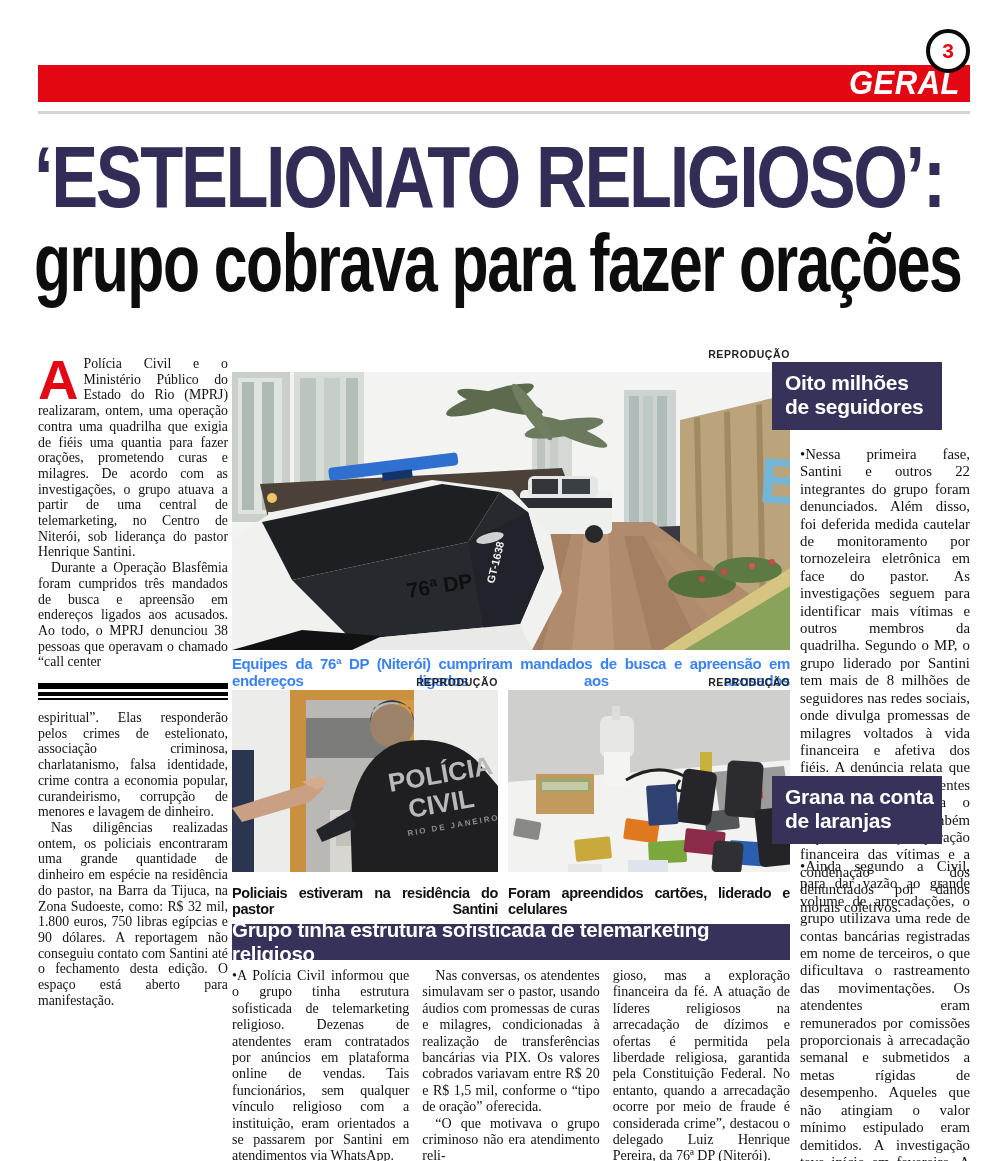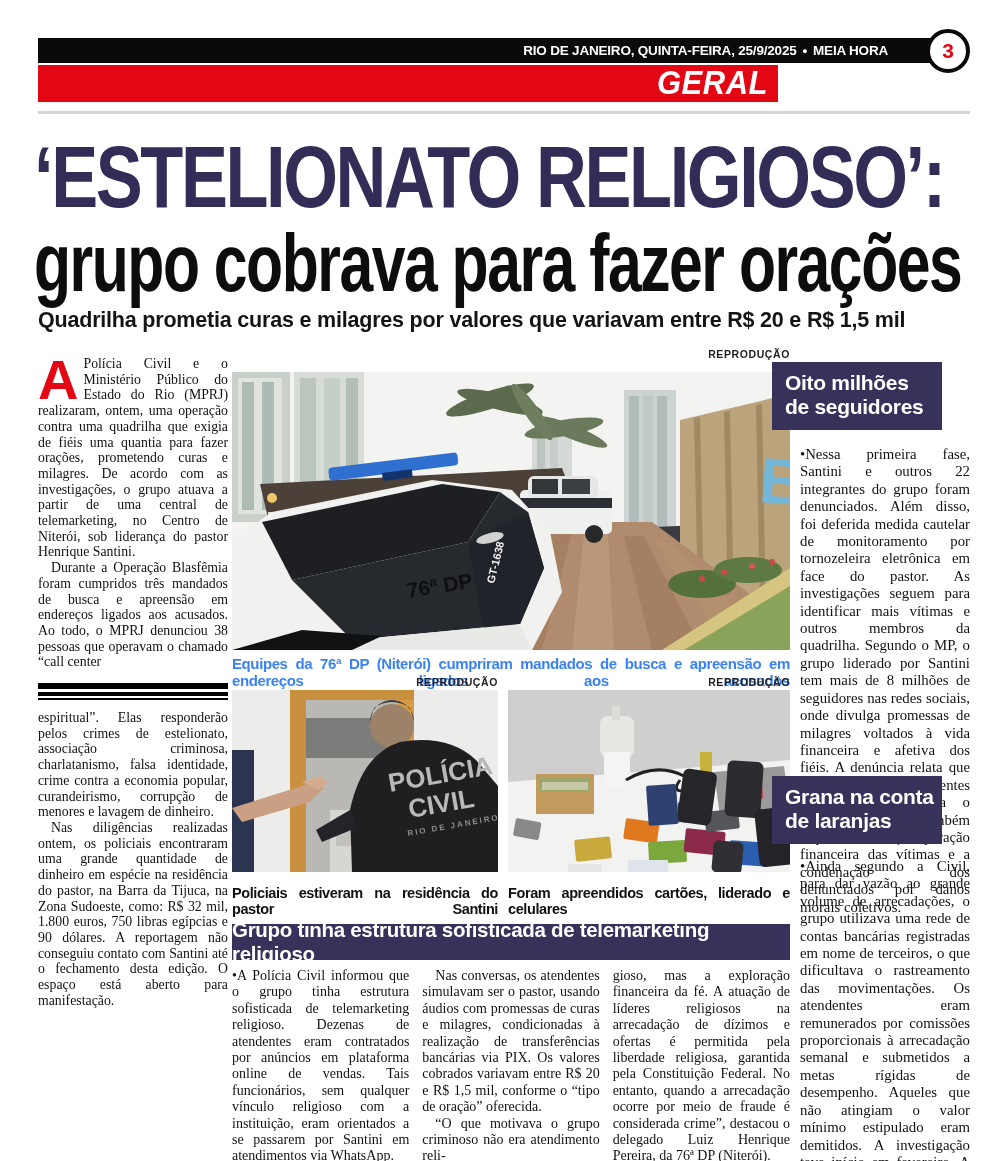--- a/index.html
+++ b/index.html
@@ -8,21 +8,21 @@
 
   
   .topbar{position:absolute;left:38px;top:38px;width:894px;height:25px;background:#0a0a0a;
           display:flex;align-items:center;justify-content:flex-end;padding-right:44px;box-sizing:border-box;
           font-family:"Liberation Sans",sans-serif;color:#fff;font-size:13.5px;font-weight:700;letter-spacing:-0.2px;white-space:nowrap;}
   .topbar .brand{font-weight:800;margin-left:6px;}
   .topbar .sep{margin-left:6px;}
   .pagenum{position:absolute;left:926px;top:29px;width:36px;height:36px;border-radius:50%;
            background:#fff;border:4px solid #0a0a0a;display:flex;align-items:center;justify-content:center;
            font-family:"Liberation Sans",sans-serif;font-weight:800;font-size:21px;color:#e30613;z-index:3;}
-  .redbar{position:absolute;left:38px;top:65px;width:740px;height:37px;background:#e30613;
+  .redbar{position:absolute;left:38px;top:65px;width:932px;height:37px;background:#e30613;
           display:flex;align-items:center;justify-content:flex-end;padding-right:10px;box-sizing:border-box;}
   .redbar .section{font-family:"Liberation Sans",sans-serif;font-style:italic;font-weight:900;
           color:#fff;font-size:31px;letter-spacing:0.5px;transform:scaleY(1.05);}
   .hairline{position:absolute;left:38px;top:111px;width:932px;height:3px;background:#d4d4d4;}
 
   
   .hl1{position:absolute;left:34px;top:126px;width:940px;white-space:nowrap;
        font-family:"Liberation Sans",sans-serif;font-weight:800;color:#322d56;font-size:88px;letter-spacing:-3px;text-decoration:underline;}
   .hl1 .fit{display:inline-block;transform:scaleX(0.80);transform-origin:0 50%;}
   .hl2{position:absolute;left:34px;top:216px;width:940px;white-space:nowrap;
@@ -80,36 +80,30 @@
         padding:9px 8px 11px 13px;letter-spacing:-0.3px;}
   .sbody{position:absolute;left:800px;width:170px;font-size:14.8px;line-height:17.4px;
          text-align:justify;hyphens:auto;}
   .sbody p{margin:0;}
 </style>
 </head>
 <body>
 
 <div class="page">
 
-  <div class="topbar">
-    <span>RIO DE JANEIRO, QUINTA-FEIRA, 25/9/2025</span>
-    <span class="sep">•</span>
-    <span class="brand">MEIA HORA</span>
-  </div>
   <div class="pagenum">
     <span>3</span>
   </div>
   <div class="redbar">
     <span class="section">GERAL</span>
   </div>
   <div class="hairline"></div>
 
   <div class="hl1"><span class="fit">‘ESTELIONATO RELIGIOSO’:</span></div>
   <div class="hl2"><span class="fit">grupo cobrava para fazer orações</span></div>
-  <div class="subhead">Quadrilha prometia curas e milagres por valores que variavam entre R$ 20 e R$ 1,5 mil</div>
 
   <div class="leftcol">
     <p><span class="dropcap">A</span><span>Polícia Civil e o Ministério Público do Estado do Rio (MPRJ) realizaram, ontem, uma operação contra uma quadrilha que exigia de fiéis uma quantia para fazer orações, prometendo curas e milagres. De acordo com as investigações, o grupo atuava a partir de uma central de telemarketing, no Centro de Niterói, sob liderança do pastor Henrique Santini.</span></p>
     <p class="indent">Durante a Operação Blasfêmia foram cumpridos três mandados de busca e apreensão em endereços ligados aos acusados. Ao todo, o MPRJ denunciou 38 pessoas que operavam o chamado “call center</p>
 
     <div class="invwrap">
       <div class="invrule"></div>
       <div class="invrule-b1"></div>
       <div class="invrule-b2"></div>
     </div>

